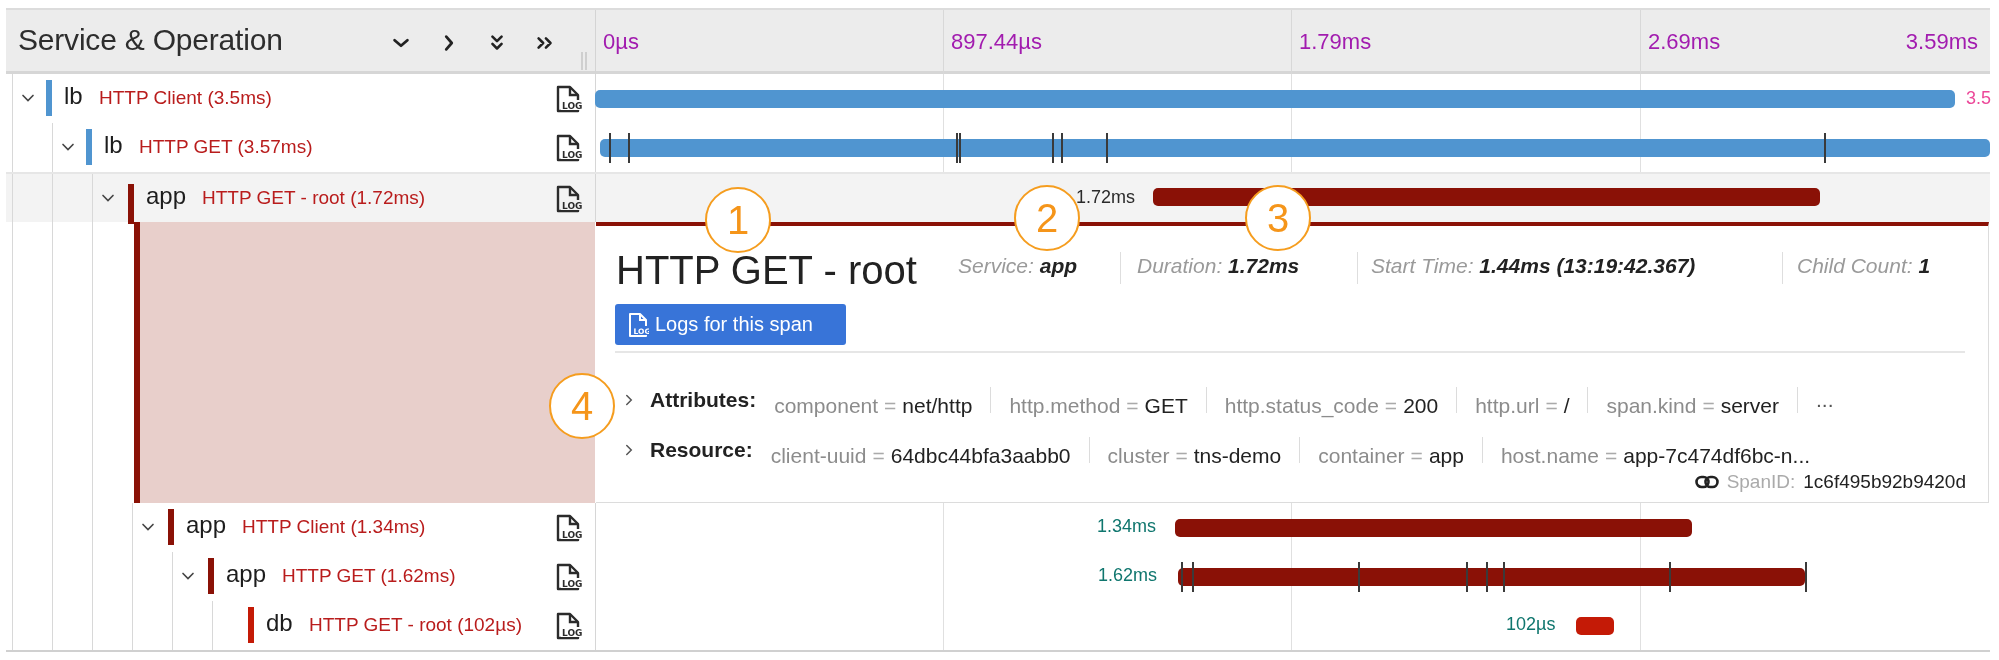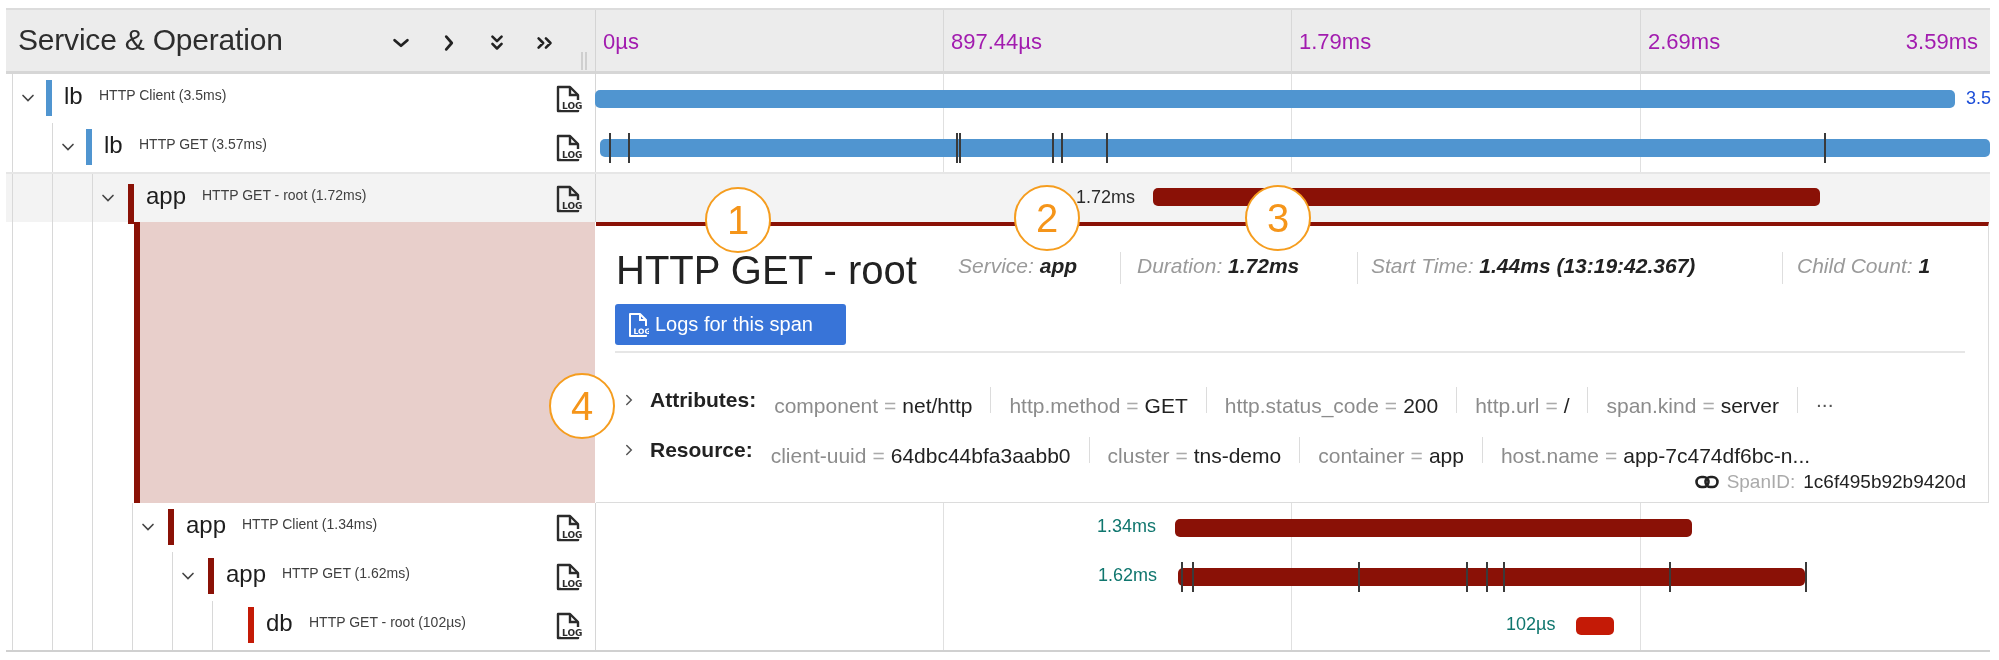--- a/index.html
+++ b/index.html
@@ -24,21 +24,21 @@
 
   
   .row { position: absolute; left: 6px; width: 1984px; height: 49px; }
   .row.selected { background: #f3f3f3; border-top: 2px solid #e6e6e6; }
   .row-left { position: absolute; left: 0; top: 0; width: 589px; height: 100%; }
   .guide { position: absolute; top: 0; width: 1px; height: 100%; background: #d8d8d8; }
   .chev { position: absolute; top: 14px; width: 20px; height: 20px; cursor: pointer; }
   .chev svg { width: 20px; height: 20px; }
   .svc-bar { position: absolute; top: 6px; width: 6px; height: 36px; }
   .svc-name { position: absolute; top: 8px; font-size: 24px; color: #1d1d1d; }
-  .op-name { position: absolute; top: 13px; font-size: 14px; color: #404040; white-space: nowrap; }
+  .op-name { position: absolute; top: 13px; font-size: 19px; color: #b91c1c; white-space: nowrap; }
   .log-icon { position: absolute; left: 548px; top: 10px; width: 28px; height: 30px; cursor: pointer; }
   .log-icon svg { width: 28px; height: 30px; }
   .row-divider { position: absolute; left: 589px; top: 0; width: 1px; height: 100%; background: #d6d6d6; }
 
   .span-bar { position: absolute; height: 18px; border-radius: 5px; }
   .bar-label { position: absolute; font-size: 18px; color: #0f766e; white-space: nowrap; }
   .bar-label.dark { color: #2a2a2a; }
   .log-tick { position: absolute; width: 2px; height: 30px; background: #3a3a3a; }
 
   
@@ -131,21 +131,21 @@
       <svg viewBox="0 0 28 30">
           <path d="M4 3h12l8 8v16H4z" fill="none" stroke="#2b2b2b" stroke-width="2.4" stroke-linejoin="round"></path>
           <path d="M16 3v8h8" fill="none" stroke="#2b2b2b" stroke-width="2.4"></path>
           <rect x="7" y="16" width="21" height="10" fill="#fff"></rect>
           <text x="8" y="25" font-size="9" font-weight="700" font-family="DejaVu Sans, sans-serif" fill="#2b2b2b">LOG</text>
         </svg>
     </div>
   </div>
   <div class="row-divider"></div>
   <div class="span-bar" style="left:589px; width:1360px; top:16px; background:#5095d0"></div>
-  <div class="bar-label" style="left:1960px; top:14px; color:#1d4ed8">3.5</div>
+  <div class="bar-label" style="left:1960px; top:14px; color:#ec4899">3.5</div>
 </div>
 
 <div class="row" style="top:123px">
   <div class="row-left">
     <div class="guide" style="left:6px"></div>
     <div class="guide" style="left:46px"></div>
     <div class="chev" style="left:52px">
       <svg viewBox="0 0 24 24">
           <path d="M6 9l6 6 6-6" fill="none" stroke="#444" stroke-width="2" stroke-linecap="round"></path>
         </svg>

